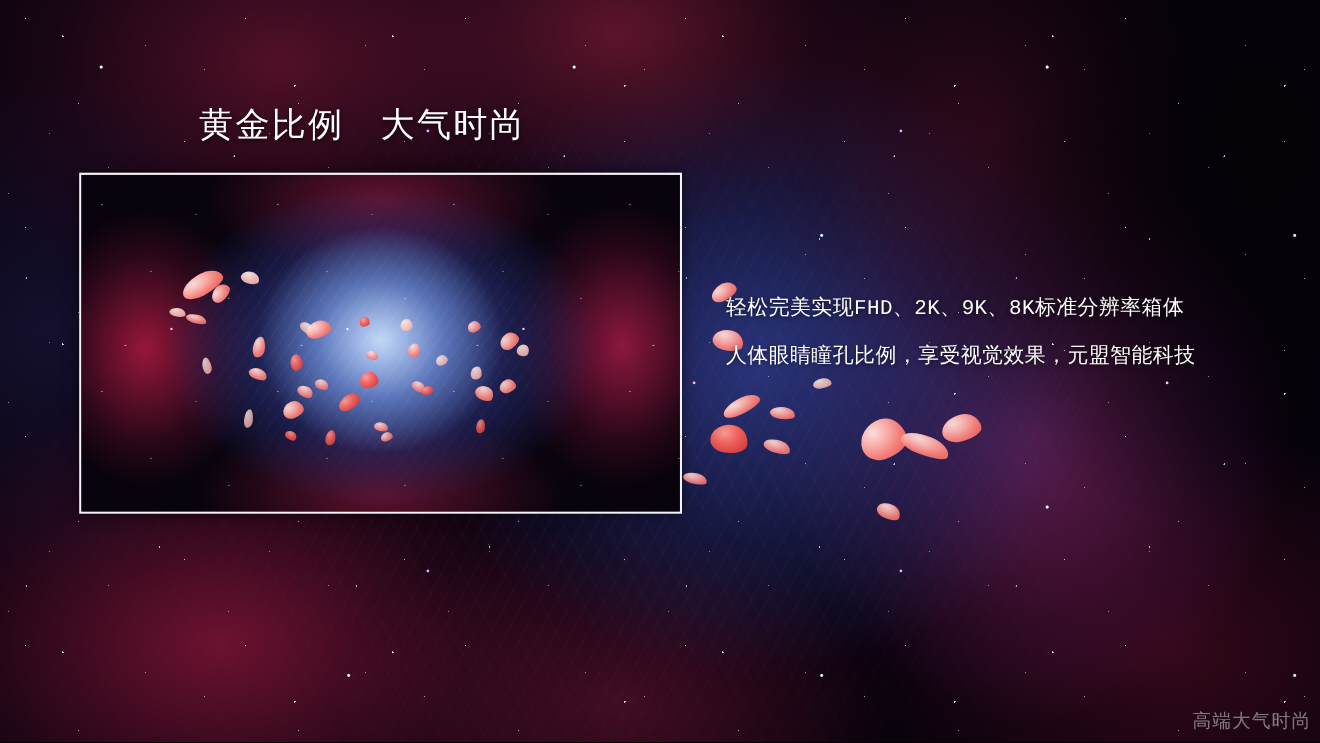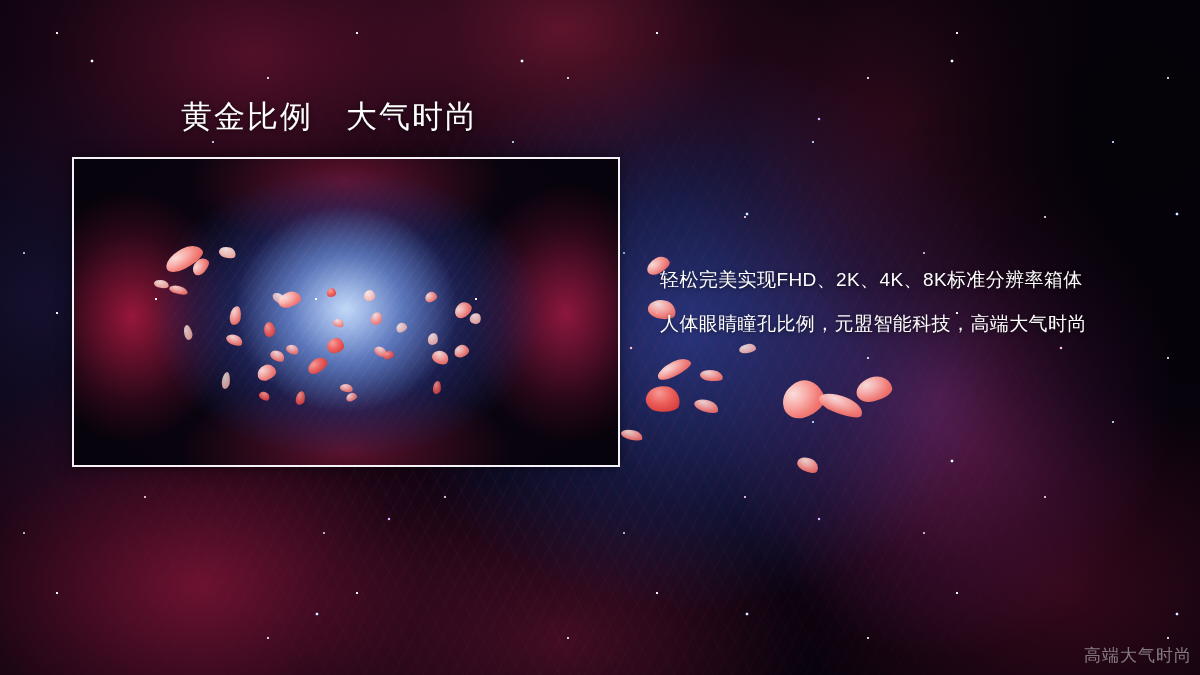--- a/index.html
+++ b/index.html
@@ -7,20 +7,21 @@
   body{
     width:1200px;height:675px;overflow:hidden;
     background:#060208;
     font-family:"Liberation Sans","DejaVu Sans",sans-serif;
   }
 
   
   #stage{
     position:relative;width:1200px;height:675px;overflow:hidden;
     background:#05010a;
+    font-family:Liberation Mono, monospace;
   }
 
   
   .bg-layer{position:absolute;inset:0;}
 
   #bg-base{
     background:
       
       radial-gradient(ellipse 520px 520px at 1130px 120px, rgba(5,2,8,1) 0%, rgba(5,2,8,0) 70%),
       
@@ -218,19 +219,19 @@
       <div class="petal p-soft" style="left: 694px; top: 400px; width: 25px; height: 12px; opacity: 0.9; transform: rotate(18deg);"></div>
       <div class="petal p-soft" style="left: 782px; top: 381px; width: 42px; height: 36px; opacity: 0.97; transform: rotate(-18deg);"></div>
       <div class="petal p-soft" style="left: 818px; top: 396px; width: 46px; height: 18px; opacity: 0.95; transform: rotate(22deg);"></div>
       <div class="petal p-soft" style="left: 856px; top: 377px; width: 36px; height: 24px; opacity: 0.95; transform: rotate(-12deg);"></div>
       <div class="petal p-soft" style="left: 797px; top: 458px; width: 22px; height: 14px; opacity: 0.9; transform: rotate(26deg);"></div>
       <div class="petal p-pale" style="left: 739px; top: 344px; width: 17px; height: 9px; opacity: 0.85; transform: rotate(-8deg);"></div>
       <div class="petal p-soft" style="left: 621px; top: 430px; width: 22px; height: 10px; opacity: 0.88; transform: rotate(14deg);"></div>
     </div>
 
   <div id="body-copy">
-    <div class="line">轻松完美实现FHD、2K、4K、8K标准分辨率箱体</div>
-    <div class="line">人体眼睛瞳孔比例，元盟智能科技，高端大气时尚</div>
+    <div class="line">轻松完美实现FHD、2K、9K、8K标准分辨率箱体</div>
+    <div class="line">人体眼睛瞳孔比例，享受视觉效果，元盟智能科技</div>
   </div>
 
   <div id="watermark">高端大气时尚</div>
 
 </div>
 
 </body></html>

